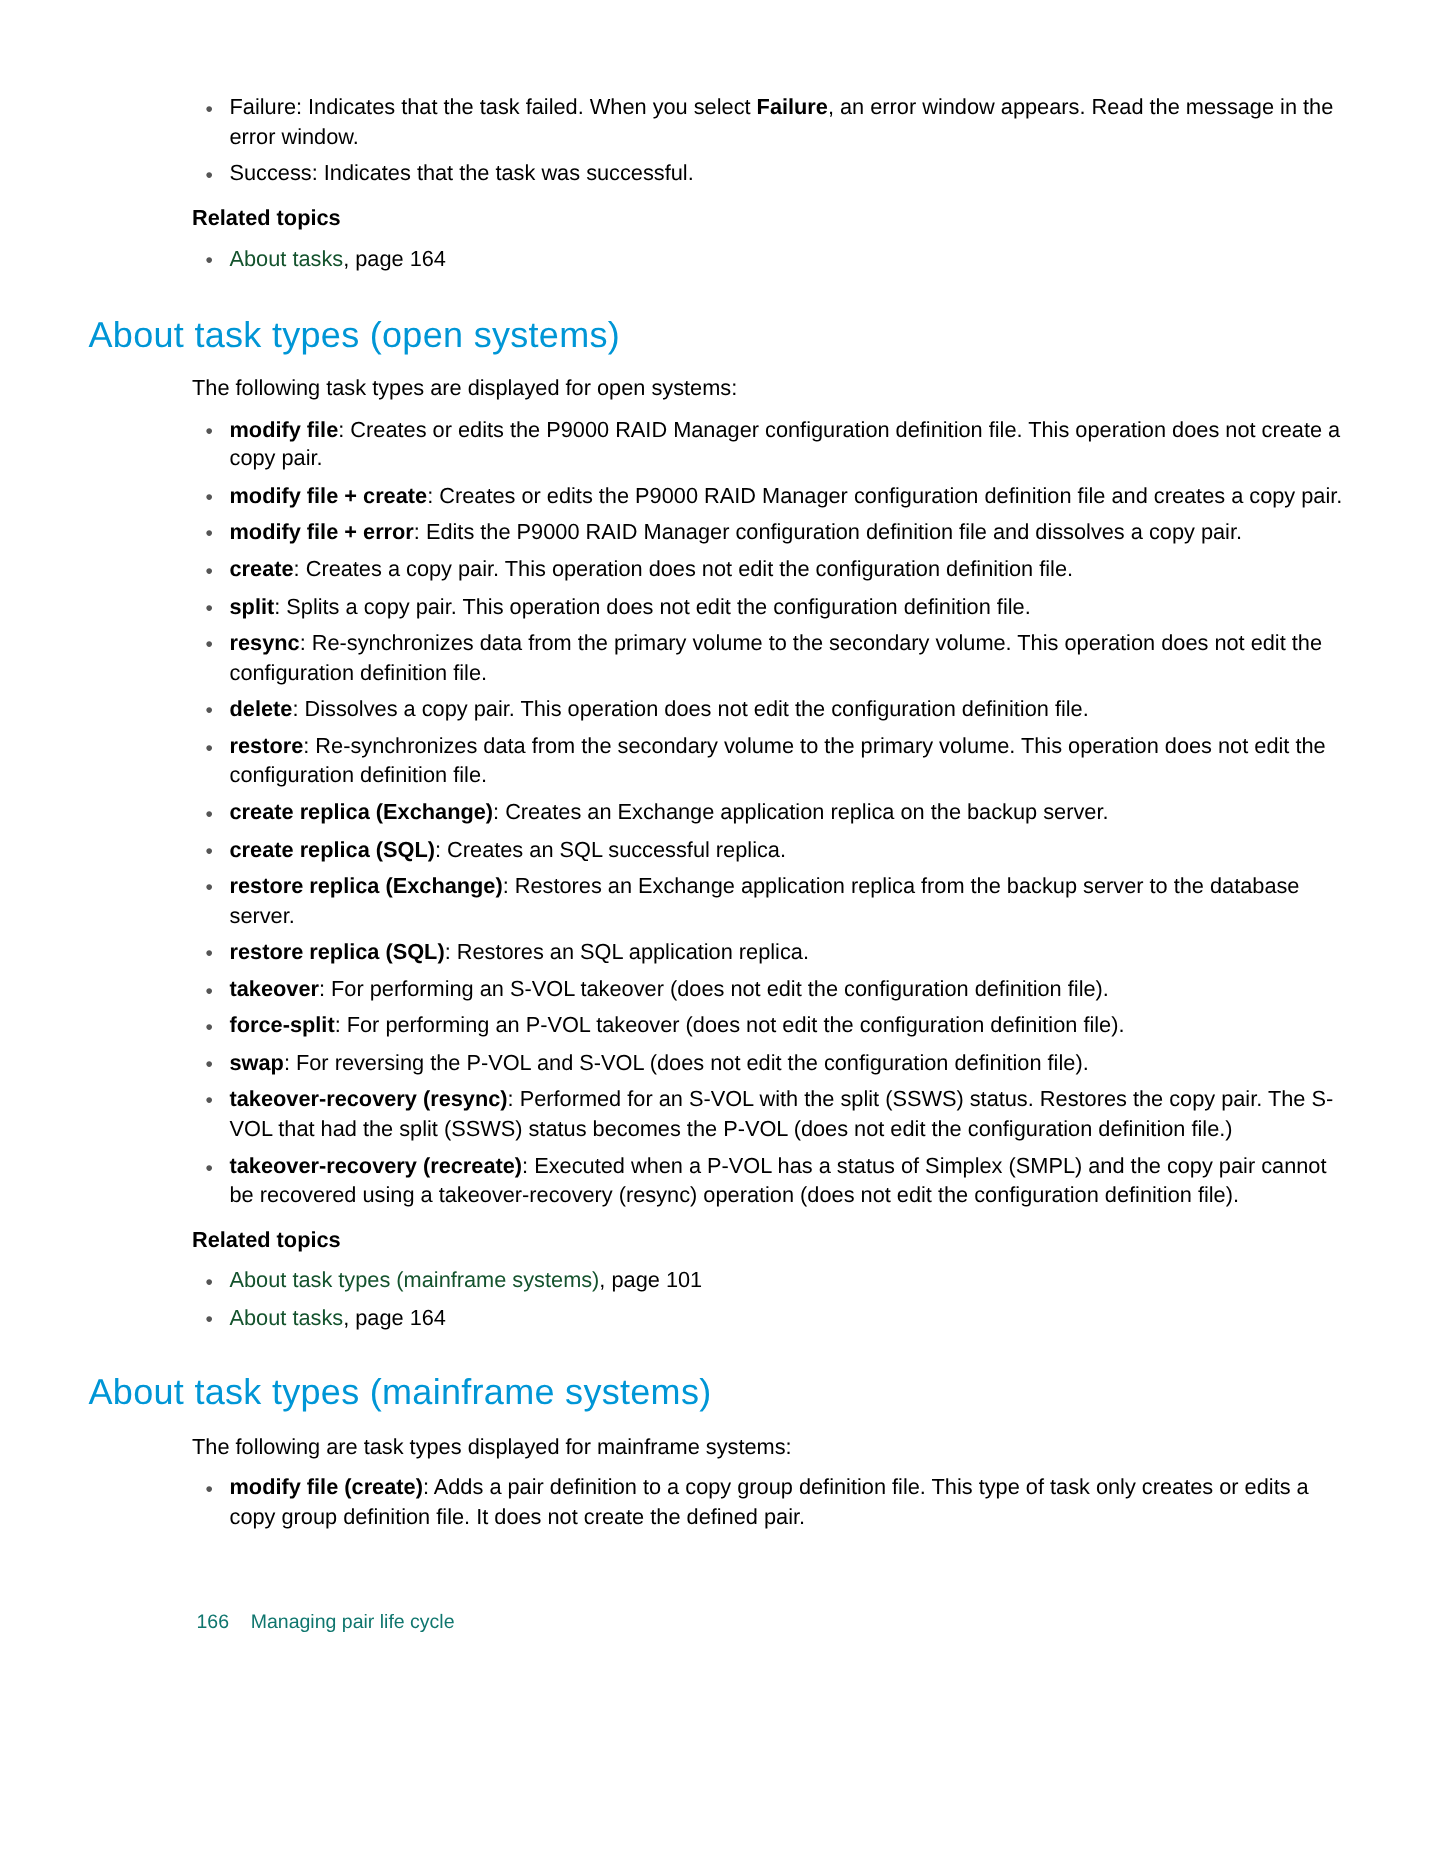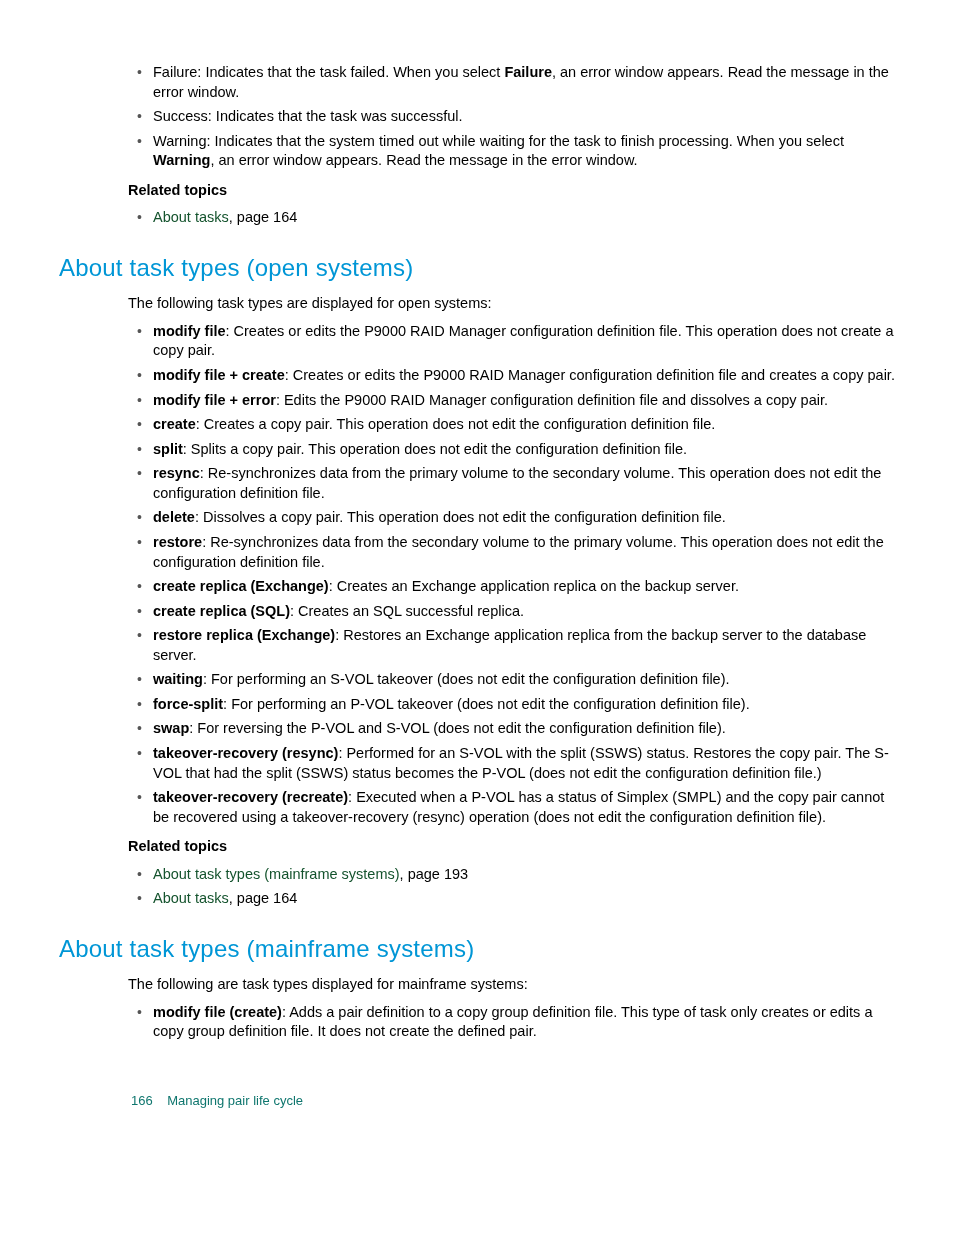--- a/index.html
+++ b/index.html
@@ -63,23 +63,20 @@
 <div class="page">
 
   <div class="content-indent">
     <ul class="bullet">
       <li>
         <span>Failure: Indicates that the task failed. When you select </span><span class="bold">Failure</span><span>, an error window appears. Read the message in the error window.</span>
       </li>
       <li>
         <span>Success: Indicates that the task was successful.</span>
       </li>
-      <li>
-        <span>Warning: Indicates that the system timed out while waiting for the task to finish processing. When you select </span><span class="bold">Warning</span><span>, an error window appears. Read the message in the error window.</span>
-      </li>
     </ul>
     <div class="subhead">Related topics</div>
     <ul class="bullet">
       <li>
         <span class="link">About tasks</span><span>, page 164</span>
       </li>
     </ul>
   </div>
 
   <h2 class="section">About task types (open systems)</h2>
@@ -90,30 +87,31 @@
       <li><span class="bold">modify file + create</span><span>: Creates or edits the P9000 RAID Manager configuration definition file and creates a copy pair.</span></li>
       <li><span class="bold">modify file + error</span><span>: Edits the P9000 RAID Manager configuration definition file and dissolves a copy pair.</span></li>
       <li><span class="bold">create</span><span>: Creates a copy pair. This operation does not edit the configuration definition file.</span></li>
       <li><span class="bold">split</span><span>: Splits a copy pair.  This operation does not edit the configuration definition file.</span></li>
       <li><span class="bold">resync</span><span>: Re-synchronizes data from the primary volume to the secondary volume.  This operation does not edit the configuration definition file.</span></li>
       <li><span class="bold">delete</span><span>: Dissolves a copy pair. This operation does not edit the configuration definition file.</span></li>
       <li><span class="bold">restore</span><span>: Re-synchronizes data from the secondary volume to the primary volume.  This operation does not edit the configuration definition file.</span></li>
       <li><span class="bold">create replica (Exchange)</span><span>: Creates an Exchange application replica on the backup server.</span></li>
       <li><span class="bold">create replica (SQL)</span><span>: Creates an SQL successful replica.</span></li>
       <li><span class="bold">restore replica (Exchange)</span><span>: Restores an Exchange application replica from the backup server to the database server.</span></li>
-      <li><span class="bold">waiting</span><span>: For performing an S-VOL takeover (does not edit the configuration definition file).</span></li>
+      <li><span class="bold">restore replica (SQL)</span><span>: Restores an SQL application replica.</span></li>
+      <li><span class="bold">takeover</span><span>: For performing an S-VOL takeover (does not edit the configuration definition file).</span></li>
       <li><span class="bold">force-split</span><span>: For performing an P-VOL takeover (does not edit the configuration definition file).</span></li>
       <li><span class="bold">swap</span><span>: For reversing the P-VOL and S-VOL (does not edit the configuration definition file).</span></li>
       <li><span class="bold">takeover-recovery (resync)</span><span>: Performed for an S-VOL with the split (SSWS) status. Restores the copy pair. The S-VOL that had the split (SSWS) status becomes the P-VOL (does not edit the configuration definition file.)</span></li>
       <li><span class="bold">takeover-recovery (recreate)</span><span>: Executed when a P-VOL has a status of Simplex (SMPL) and the copy pair cannot be recovered using a takeover-recovery (resync) operation (does not edit the configuration definition file).</span></li>
     </ul>
     <div class="subhead">Related topics</div>
     <ul class="bullet">
       <li>
-        <span class="link">About task types (mainframe systems)</span><span>, page 193</span>
+        <span class="link">About task types (mainframe systems)</span><span>, page 101</span>
       </li>
       <li>
         <span class="link">About tasks</span><span>, page 164</span>
       </li>
     </ul>
   </div>
 
   <h2 class="section">About task types (mainframe systems)</h2>
   <div class="content-indent">
     <p class="intro">The following are task types displayed for mainframe systems:</p>

